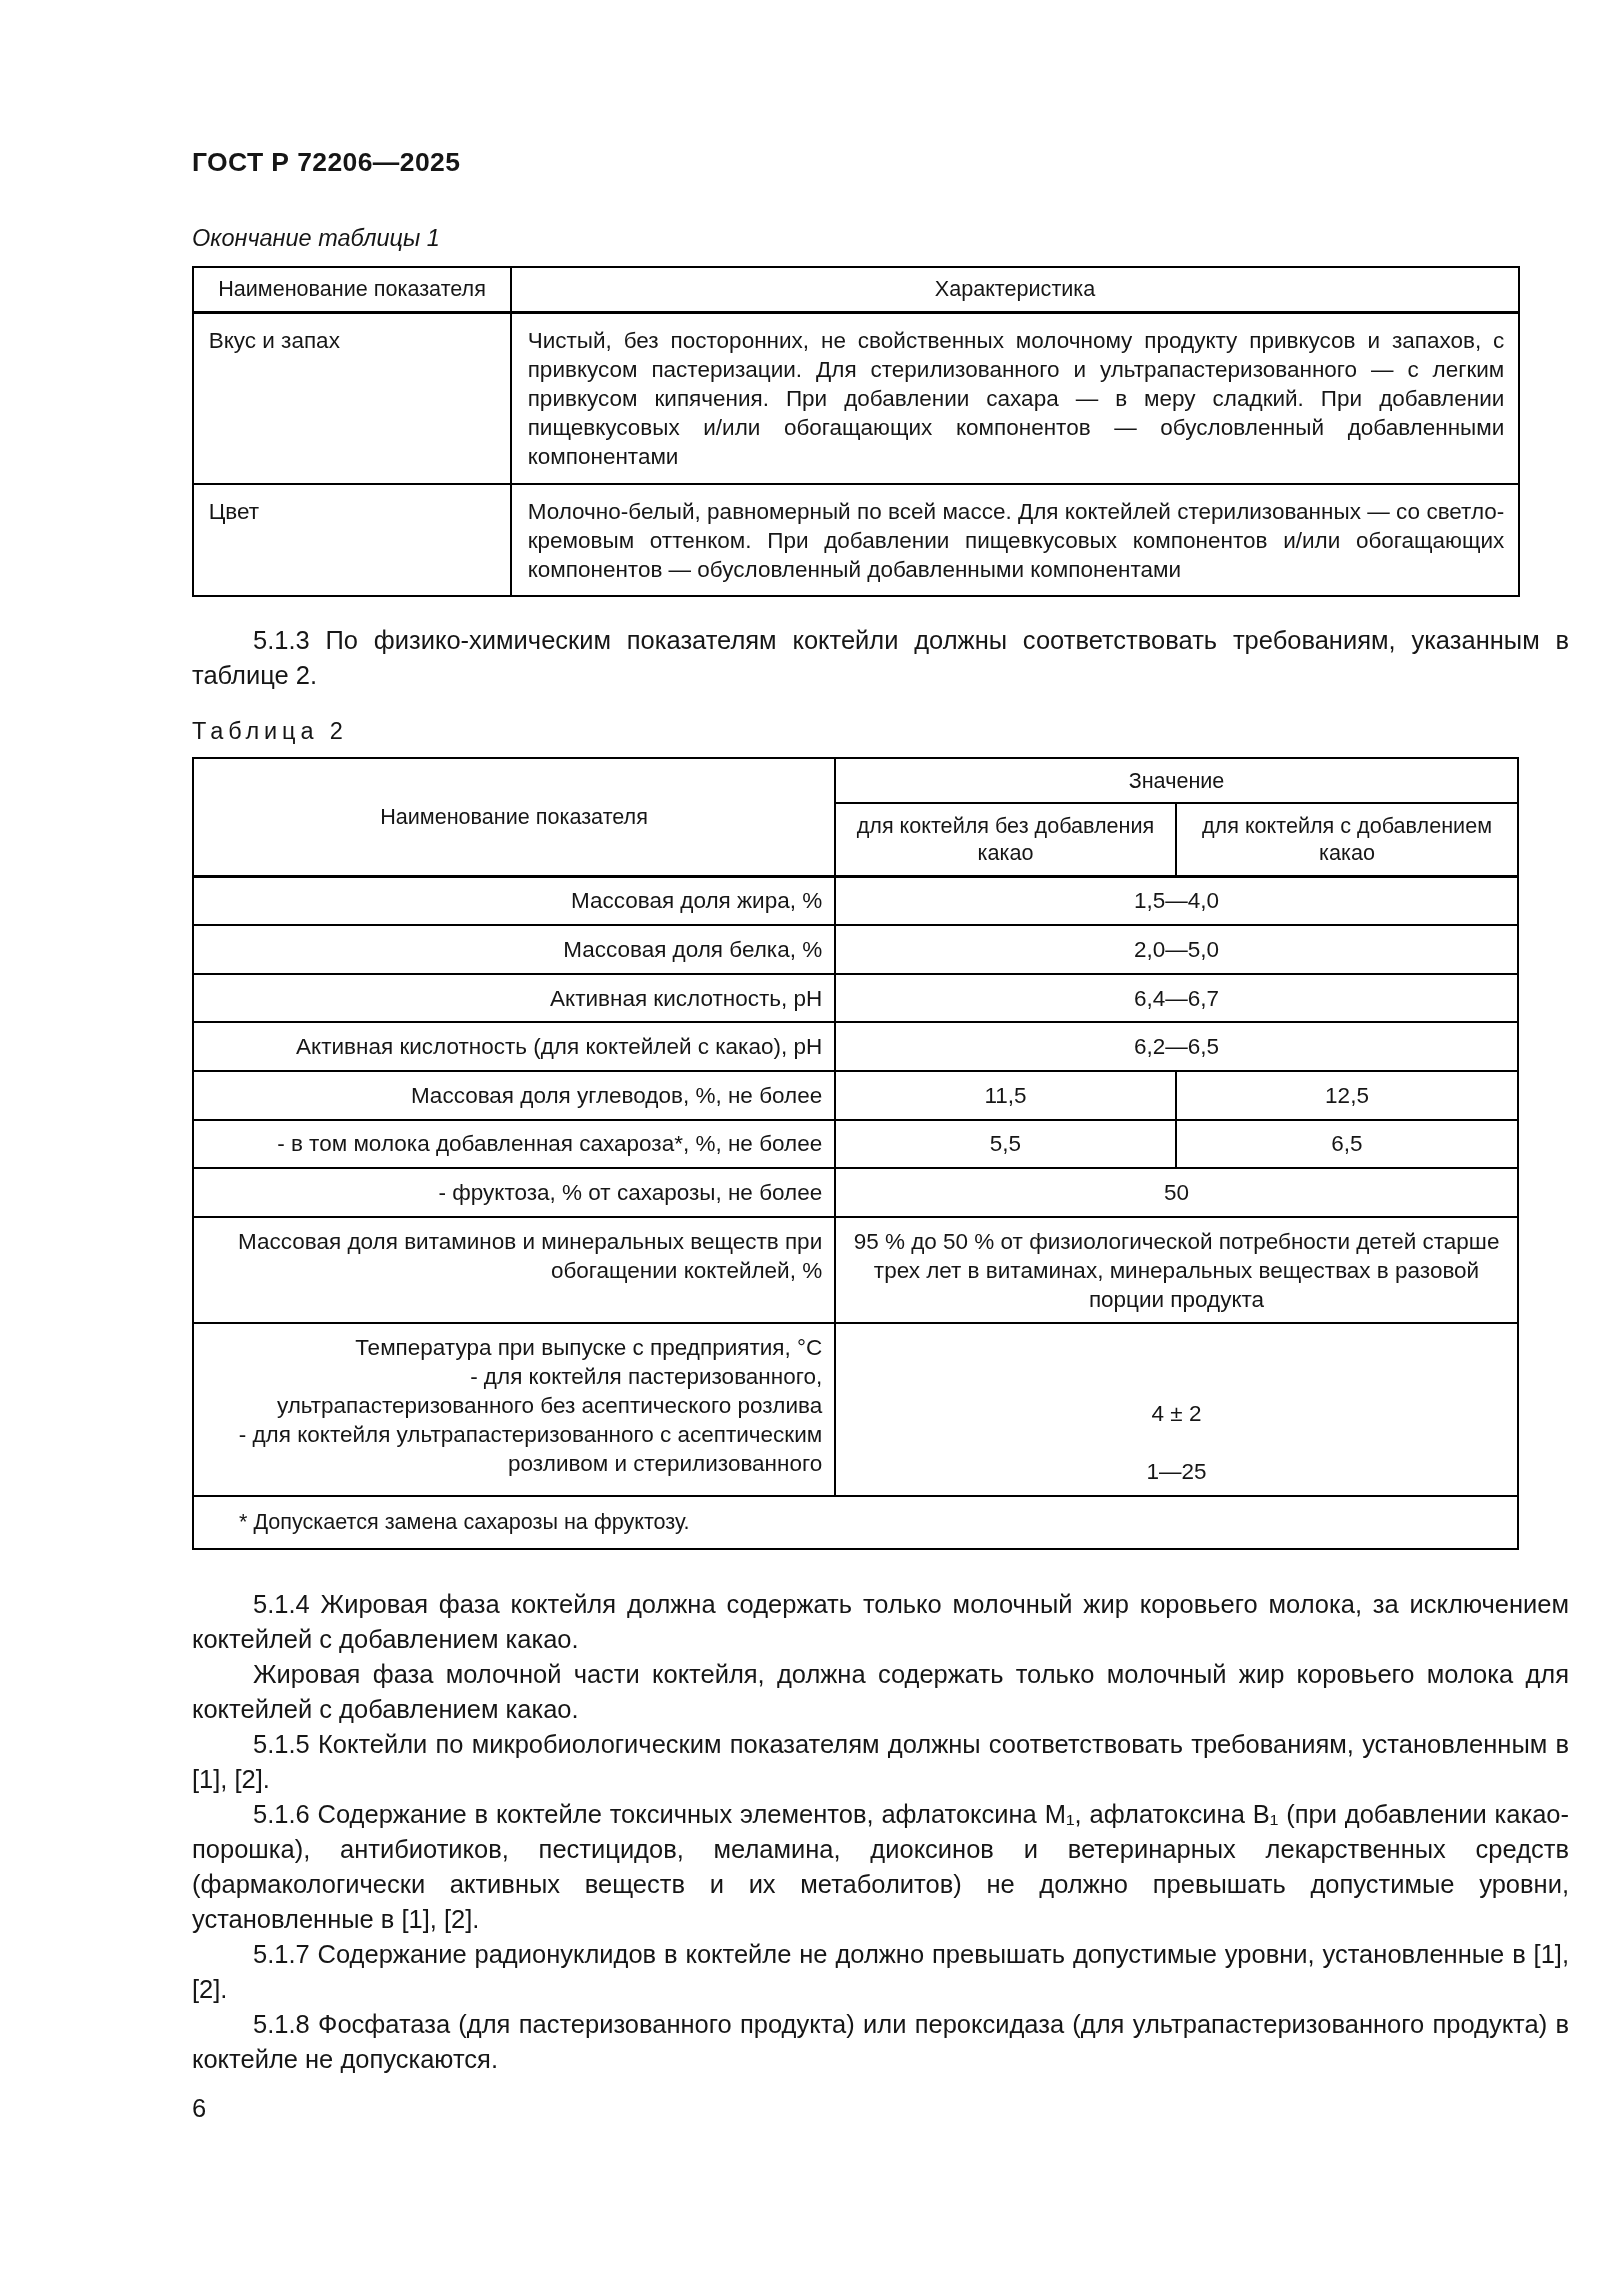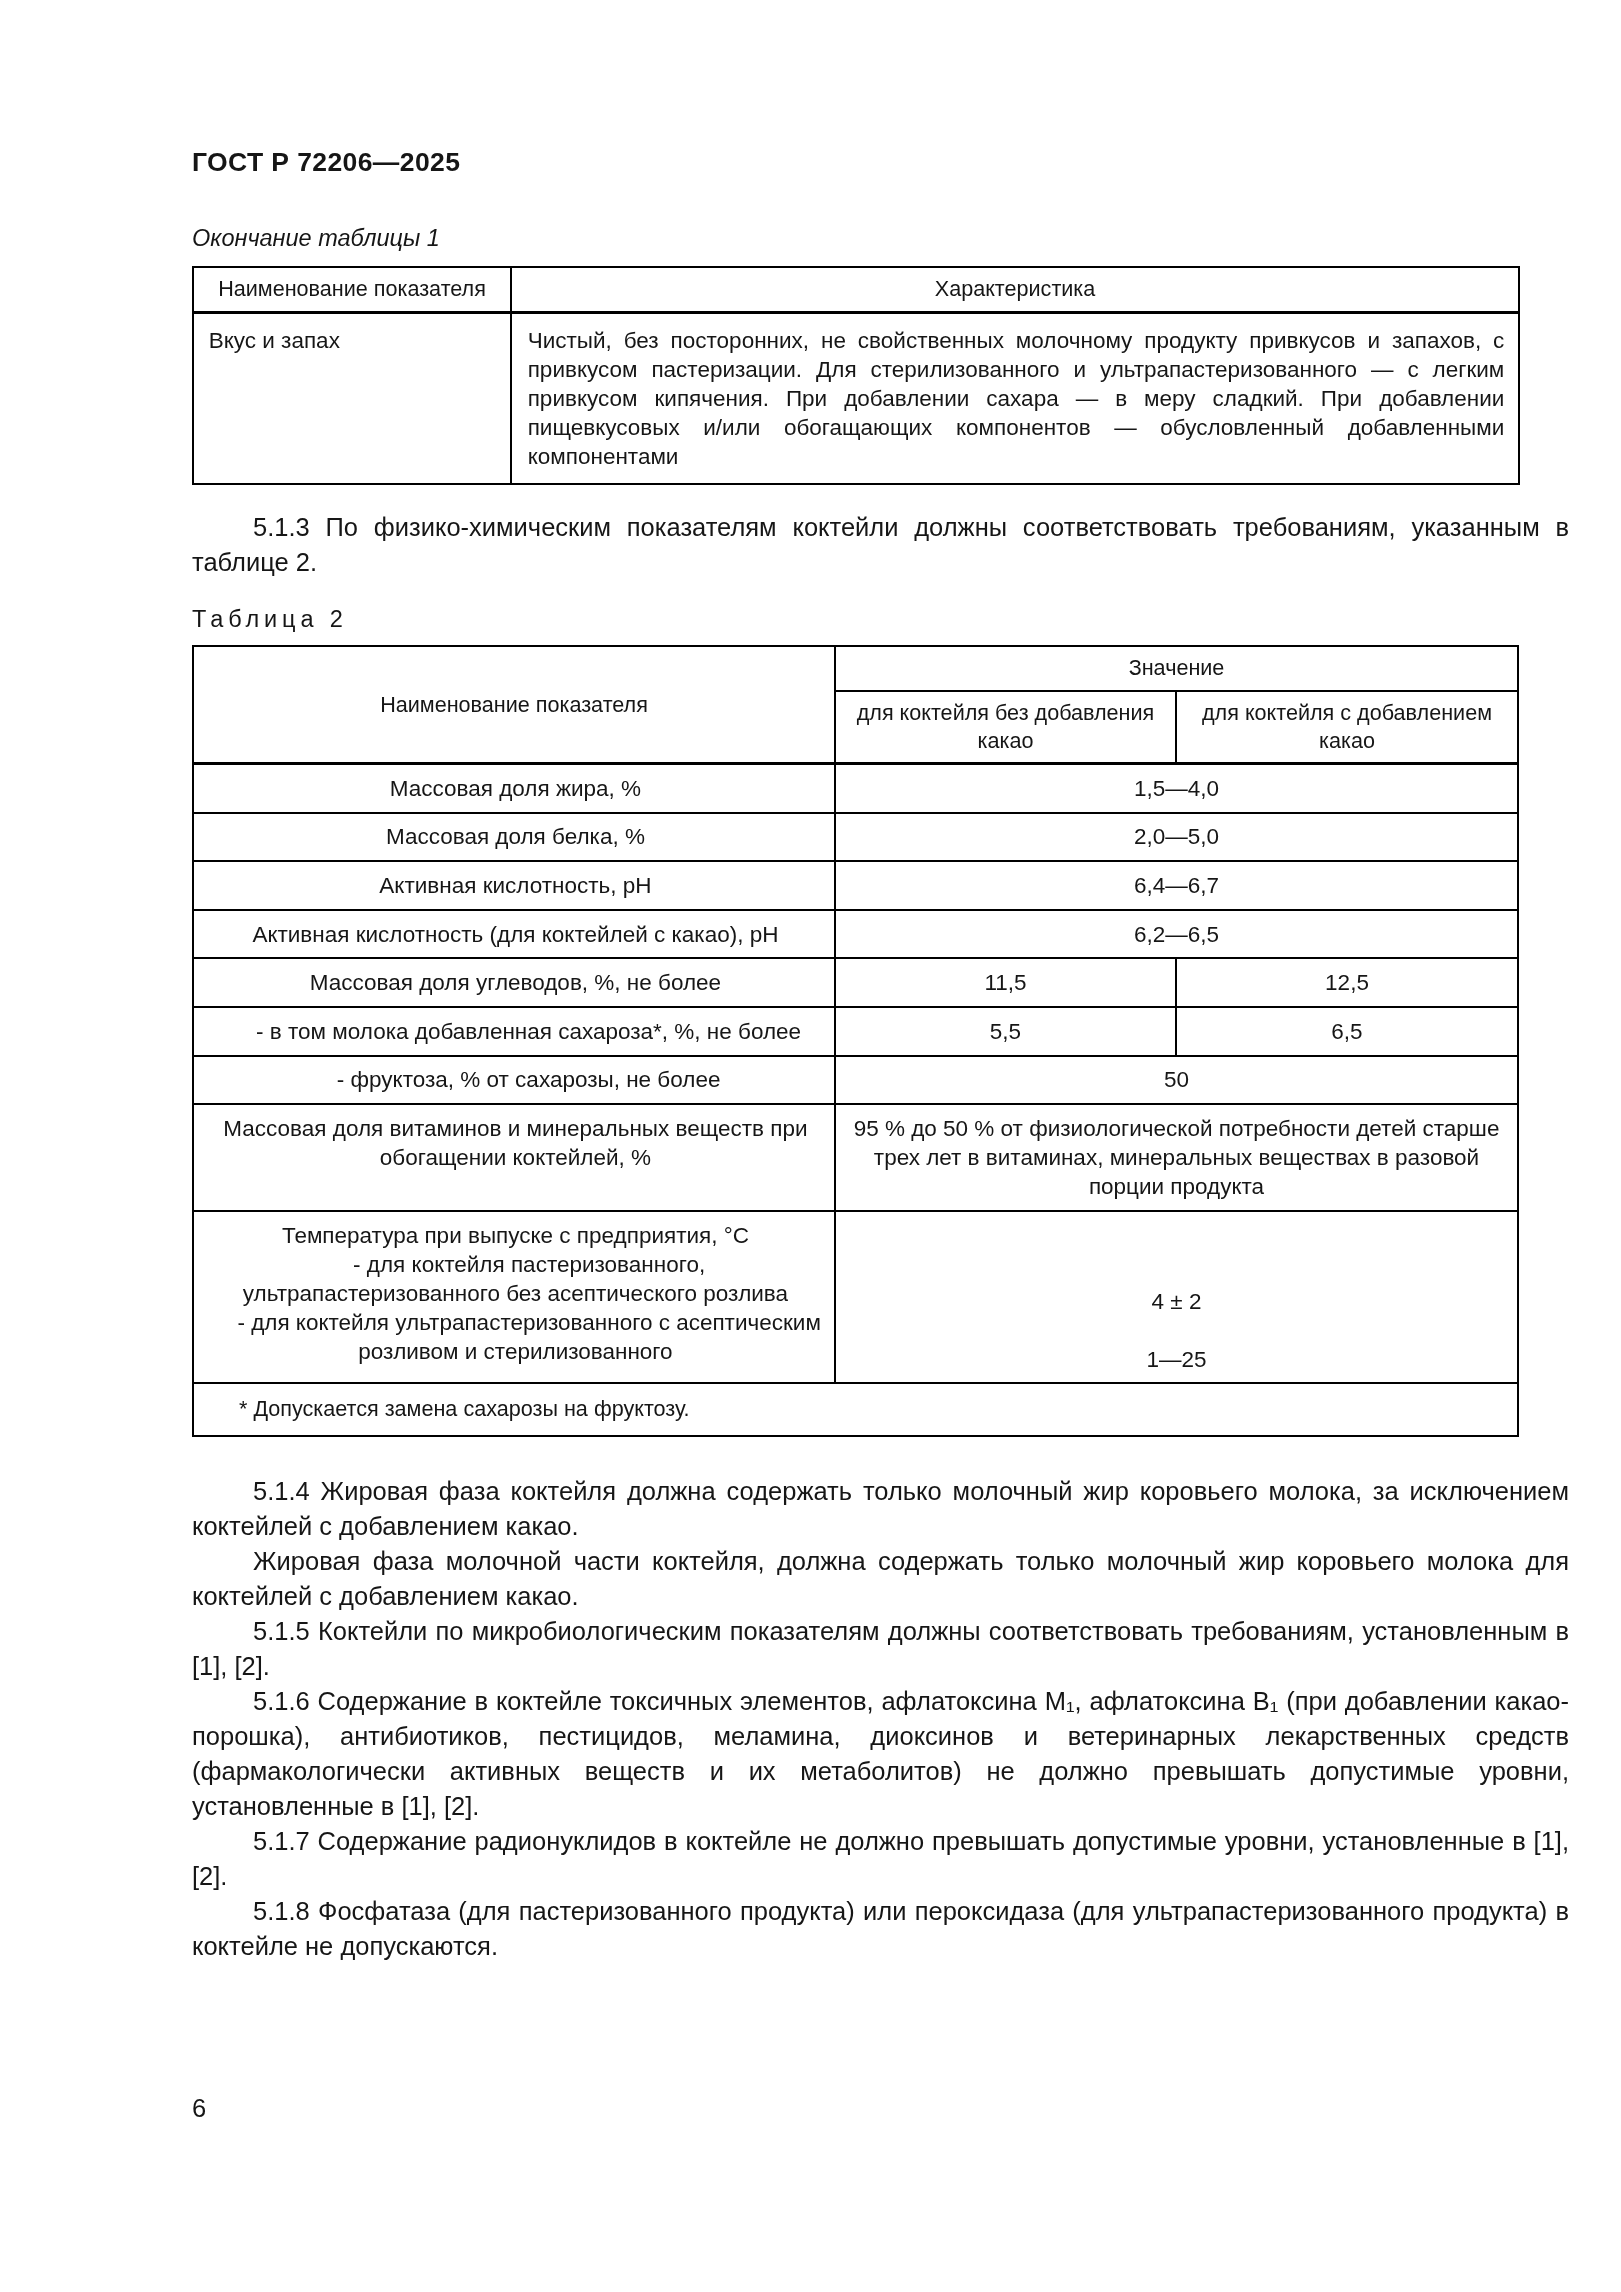--- a/index.html
+++ b/index.html
@@ -60,21 +60,21 @@
     vertical-align: middle;
     padding: 7.8px 9.8px;
   }
   .t2 th.thick { border-bottom: 3.9px solid #000; }
   .t2 td {
     font-size: 22.5px;
     line-height: 29px;
     vertical-align: middle;
     padding: 8.8px 11.8px;
   }
-  .t2 td.nm { text-align: center; padding-left: 14.7px; vertical-align: top; margin-left: 36px; }
+  .t2 td.nm { text-align: right; padding-left: 14.7px; vertical-align: top; margin-left: 36px; }
   .t2 td.nm.indent { padding-left: 41px; }
   .t2 td.vc { text-align: center; }
   .t2 td.temp-name div.ti { text-indent: 27.4px; }
   .t2 td.temp-vals { vertical-align: top; text-align: center; }
   .t2 td.temp-vals .tv1 { margin-top: 66px; }
   .t2 td.temp-vals .tv2 { margin-top: 29px; }
   .t2 td.foot { font-size: 21.6px; padding: 9.8px 13.7px 11.8px 45px; text-align: left; }
   .t2c1 { width: 642px; }
   .t2c2 { width: 341px; }
   .t2c3 { width: 342px; }
@@ -113,20 +113,24 @@
       <tr>
         <th>Наименование показателя</th>
         <th>Характеристика</th>
       </tr>
     </thead>
     <tbody>
       <tr>
         <td class="nm">Вкус и запах</td>
         <td class="vl">Чистый, без посторонних, не свойственных молочному продукту привкусов и запахов, с привкусом пастеризации. Для стерилизованного и ультрапастеризованного — с легким привкусом кипячения. При добавлении сахара — в меру сладкий. При добавлении пищевкусовых и/или обогащающих компонентов — обусловленный добавленными компонентами</td>
       </tr>
+      <tr>
+        <td class="nm">Цвет</td>
+        <td class="vl">Молочно-белый, равномерный по всей массе. Для коктейлей стерилизованных — со светло-кремовым оттенком. При добавлении пищевкусовых компонентов и/или обогащающих компонентов — обусловленный добавленными компонентами</td>
+      </tr>
     </tbody>
   </table>
 
   <p class="body-para mt26">5.1.3 По физико-химическим показателям коктейли должны соответствовать требованиям, указанным в таблице 2.</p>
 
   <div class="t2-caption">Таблица 2</div>
 
   <table class="t2">
     <colgroup>
         <col class="t2c1">

